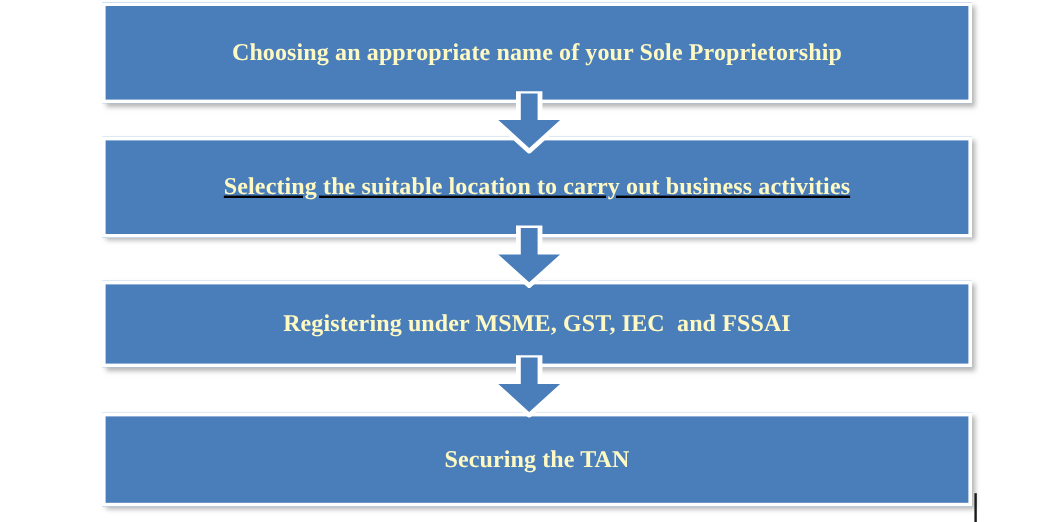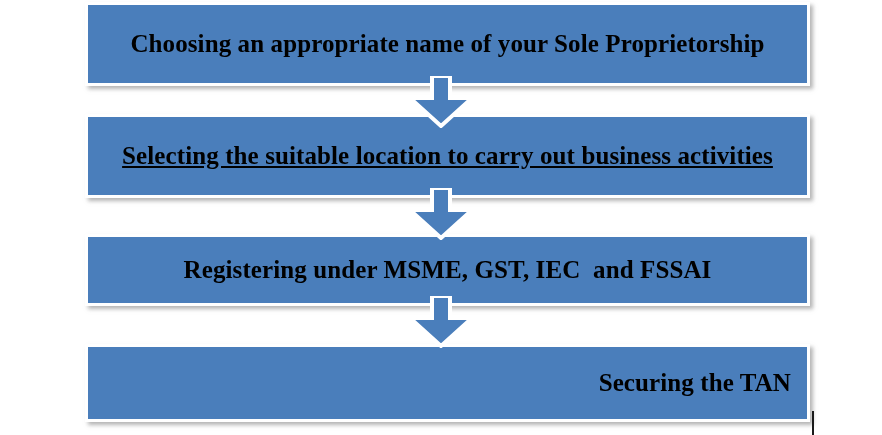--- a/index.html
+++ b/index.html
@@ -32,34 +32,34 @@
     background: #4a7ebb;
     border: 3px solid #ffffff;
     box-shadow: 3px 3px 4px rgba(120,120,120,0.55);
     display: flex;
     align-items: center;
     justify-content: center;
     z-index: 2;
   }
 
   .step-label {
-    color: #000000;
+    color: #fef9c3;
     font-weight: bold;
-    font-size: 25px;
+    font-size: 20px;
     line-height: 1.12;
     text-align: center;
     letter-spacing: 0.1px;
     white-space: pre-wrap;
     padding: 0 16px;
   }
 
   #step-1 { top: 2px;   height: 84px; }
   #step-2 { top: 114px; height: 84px; text-decoration: underline; }
   #step-3 { top: 234px; height: 72px; align-items: center; }
-  #step-4 { top: 344px; height: 78px; justify-content: flex-end; }
+  #step-4 { top: 344px; height: 78px; }
 
   
   .connector {
     position: absolute;
     left: 406px;
     width: 70px;
     height: 52px;
     z-index: 4;
   }
   .connector svg { display: block; width: 70px; height: 52px; }

